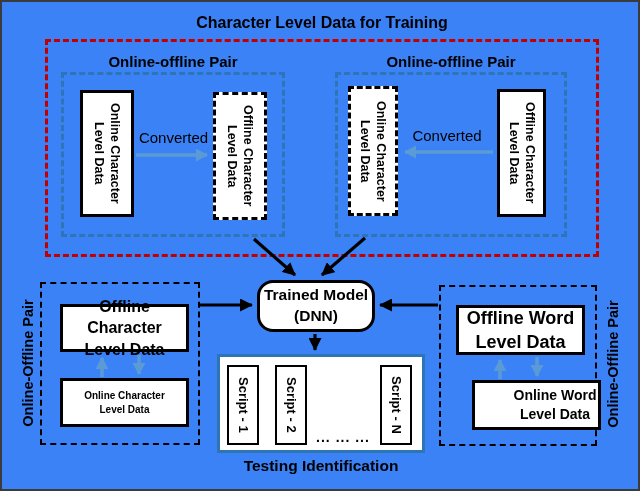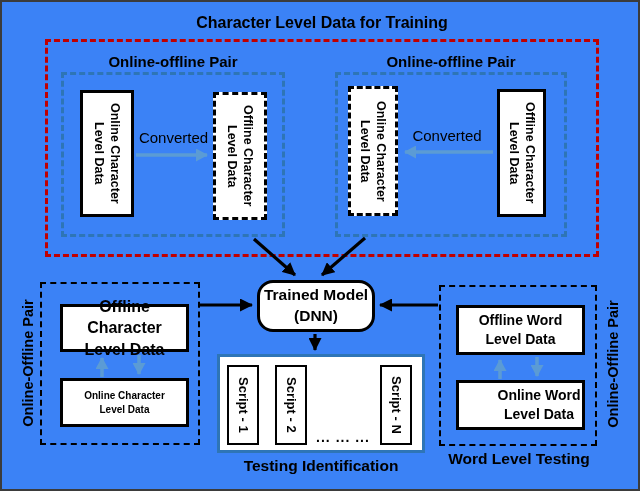--- a/index.html
+++ b/index.html
@@ -86,28 +86,27 @@
 Level Data</span>
   </div>
   <div class="abs ctr blk-solid" style="left:58px;top:376px;width:129px;height:49px;">
     <span class="pre bold" style="font-size:10px;line-height:1.35;">Online Character
 Level Data</span>
   </div>
 
   <div class="abs ctr rot-ccw bold" style="left:541px;top:351px;width:140px;height:22px;font-size:14.5px;">Online-Offline Pair</div>
   <div class="abs blk-dash2" style="left:437px;top:283px;width:158px;height:161px;"></div>
   <div class="abs ctr blk-solid" style="left:454px;top:303px;width:129px;height:50px;">
-    <span class="pre bold" style="font-size:14px;line-height:1.35;">Offline Word
+    <span class="pre bold" style="font-size:18px;line-height:1.35;">Offline Word
 Level Data</span>
   </div>
-  <div class="abs ctr blk-solid" style="left:454px;top:378px;width:129px;height:50px;padding-left:37px;">
+  <div class="abs ctr blk-solid" style="left:470px;top:378px;width:129px;height:50px;padding-left:37px;">
     <span class="pre bold" style="font-size:14px;line-height:1.35;">Online Word
 Level Data</span>
   </div>
-  <div class="abs ctr title" style="left:428px;top:447px;width:178px;height:20px;font-size:15.5px;">Word Level Testing</div>
 
   <svg class="overlay" width="640" height="491" viewBox="0 0 640 491">
     <defs>
       <marker id="headB" markerUnits="userSpaceOnUse" markerWidth="14" markerHeight="13" refX="12" refY="6.5" orient="auto">
         <path d="M0,0 L13,6.5 L0,13 Z"></path>
       </marker>
       <marker id="headL" markerUnits="userSpaceOnUse" markerWidth="13" markerHeight="13" refX="11" refY="6.5" orient="auto">
         <path d="M0,0 L12,6.5 L0,13 Z"></path>
       </marker>
     </defs>

